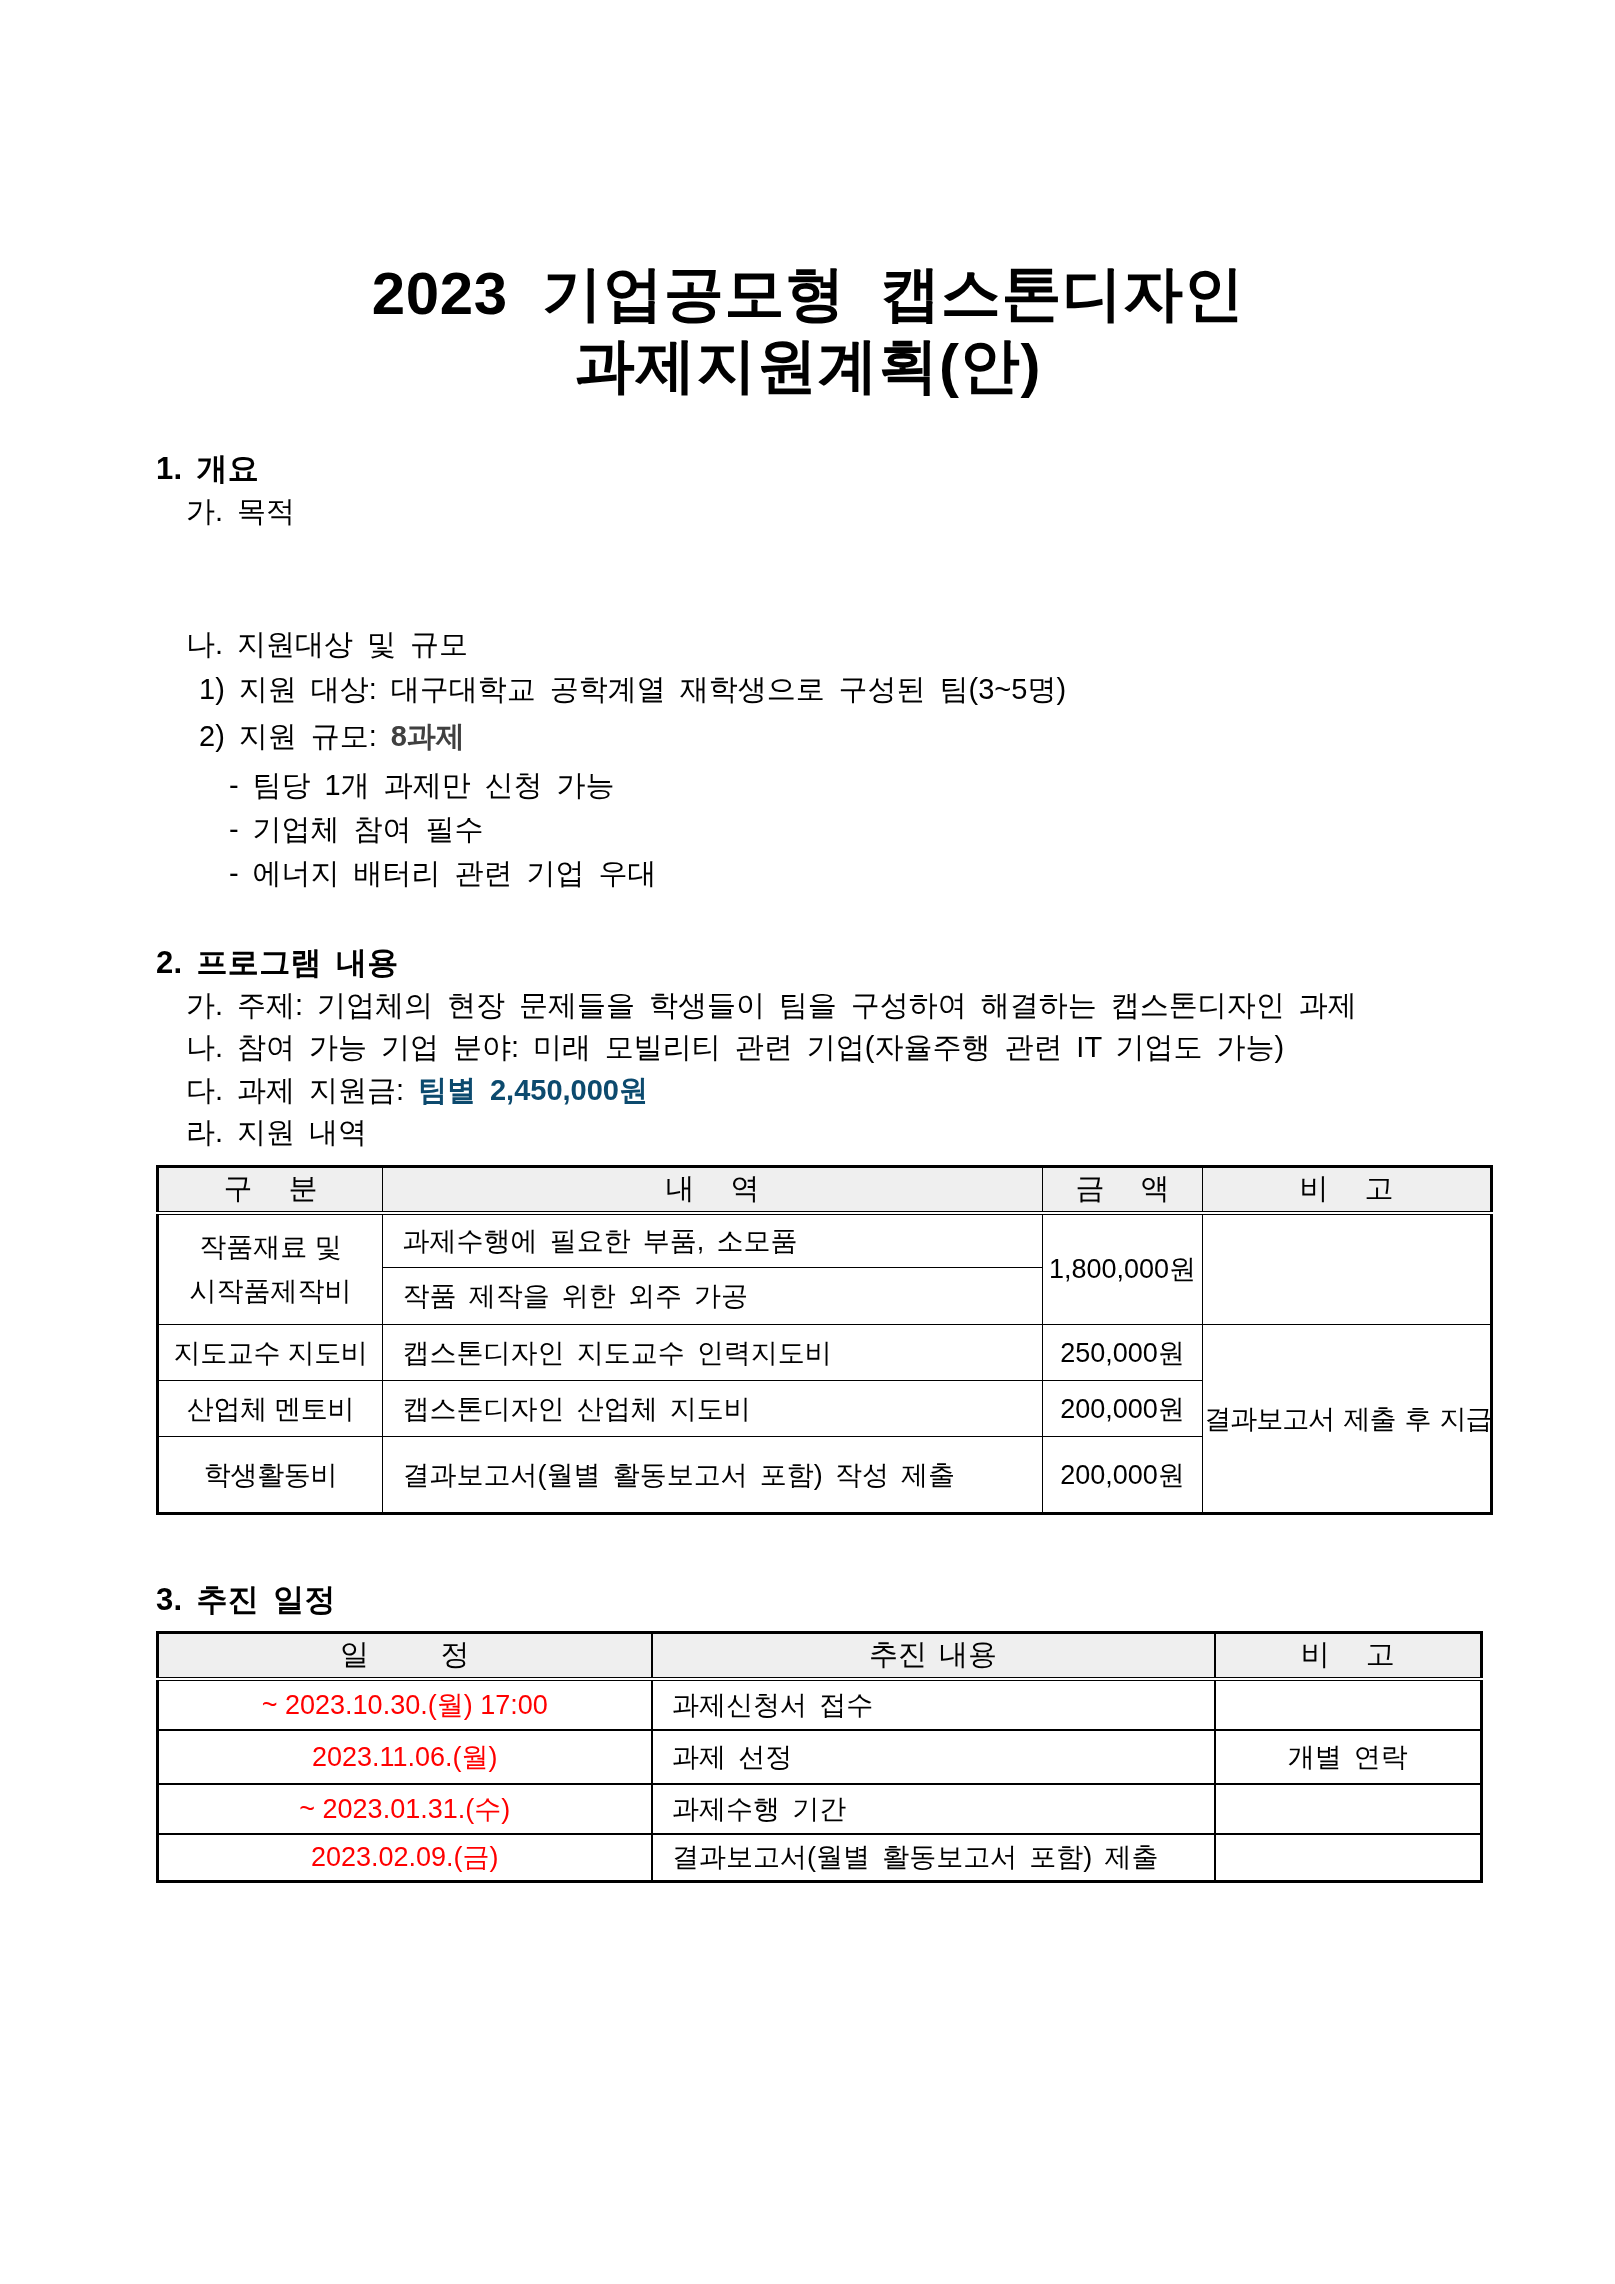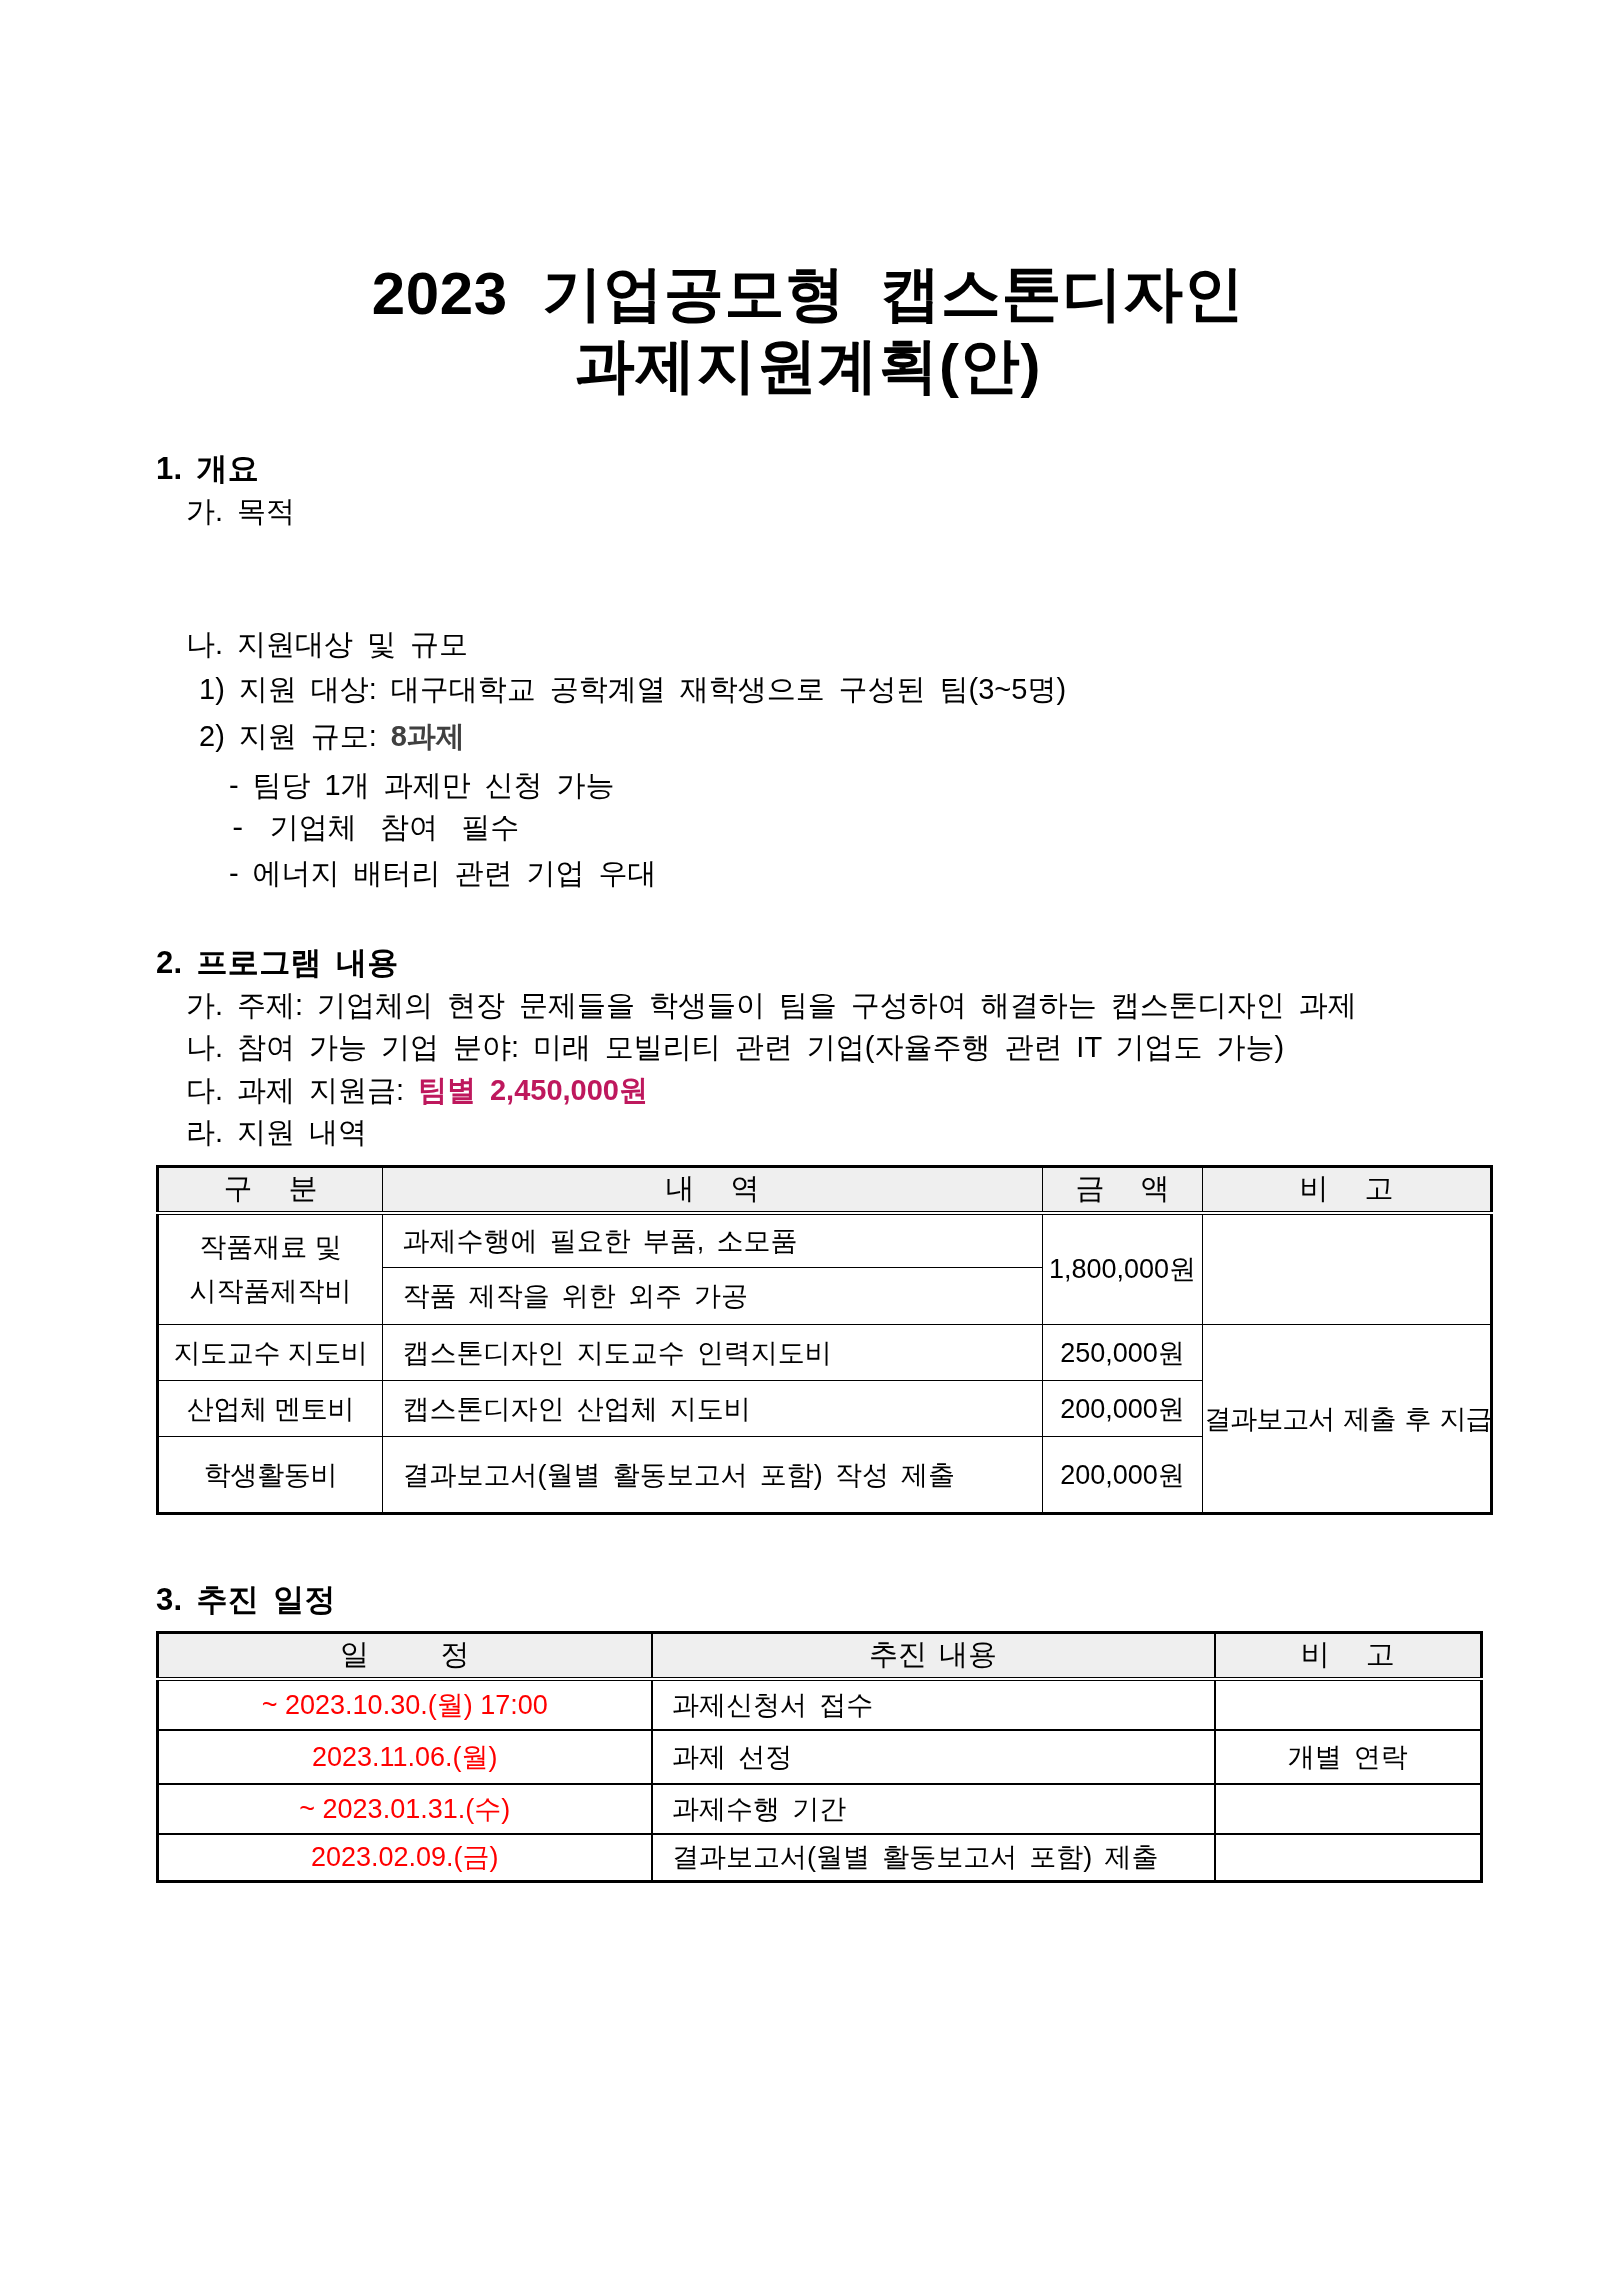--- a/index.html
+++ b/index.html
@@ -29,21 +29,21 @@
     font-size:31px; font-weight:bold;
     line-height:38px; letter-spacing:0.3px;
     white-space:nowrap; word-spacing:5.2px;
   }
   
   .b {
     font-size:29px; line-height:37px;
     white-space:nowrap; word-spacing:5.9px;
   }
   .red  { color:#404040; font-weight:bold; }
-  .blue { color:#be185d; font-weight:bold; }
+  .blue { color:#0c4a6e; font-weight:bold; }
 
   
   table { border-collapse:collapse; table-layout:fixed; background:#ffffff; }
   .t1 { width:1333px; border:3.9px solid #000000; }
   .t1 th, .t1 td { border:1.3px solid #000000; overflow:hidden; }
   .t2 { width:1325px; border:3.9px solid #000000; }
   .t2 th, .t2 td { border:2px solid #000000; overflow:hidden; }
 
   th.hdr {
     background:#efefef;
@@ -82,21 +82,21 @@
 
   <div class="abs b" style="left:186px; top:626px;">나. 지원대상 및 규모</div>
 
   <div class="abs b" style="left:199px; top:671px;">1) 지원 대상: 대구대학교 공학계열 재학생으로 구성된 팀(3~5명)</div>
 
   <div class="abs b" style="left:199px; top:718px;">
     <span>2) 지원 규모: </span><span class="red">8과제</span>
   </div>
 
   <div class="abs b" style="left:229px; top:767px;">- 팀당 1개 과제만 신청 가능</div>
-  <div class="abs b" style="left:229px; top:811px;font-family:Liberation Mono, monospace;">- 기업체 참여 필수</div>
+  <div class="abs b" style="left:229px; top:811px;">- 기업체 참여 필수</div>
   <div class="abs b" style="left:229px; top:855px;">- 에너지 배터리 관련 기업 우대</div>
 
   <div class="abs sec-h" style="left:156px; top:944px;">2. 프로그램 내용</div>
 
   <div class="abs b" style="left:186px; top:987px;">가. 주제: 기업체의 현장 문제들을 학생들이 팀을 구성하여 해결하는 캡스톤디자인 과제</div>
 
   <div class="abs b" style="left:186px; top:1029px;">나. 참여 가능 기업 분야: 미래 모빌리티 관련 기업(자율주행 관련 IT 기업도 가능)</div>
 
   <div class="abs b" style="left:186px; top:1072px;">
     <span>다. 과제 지원금: </span><span class="blue">팀별 2,450,000원</span>

